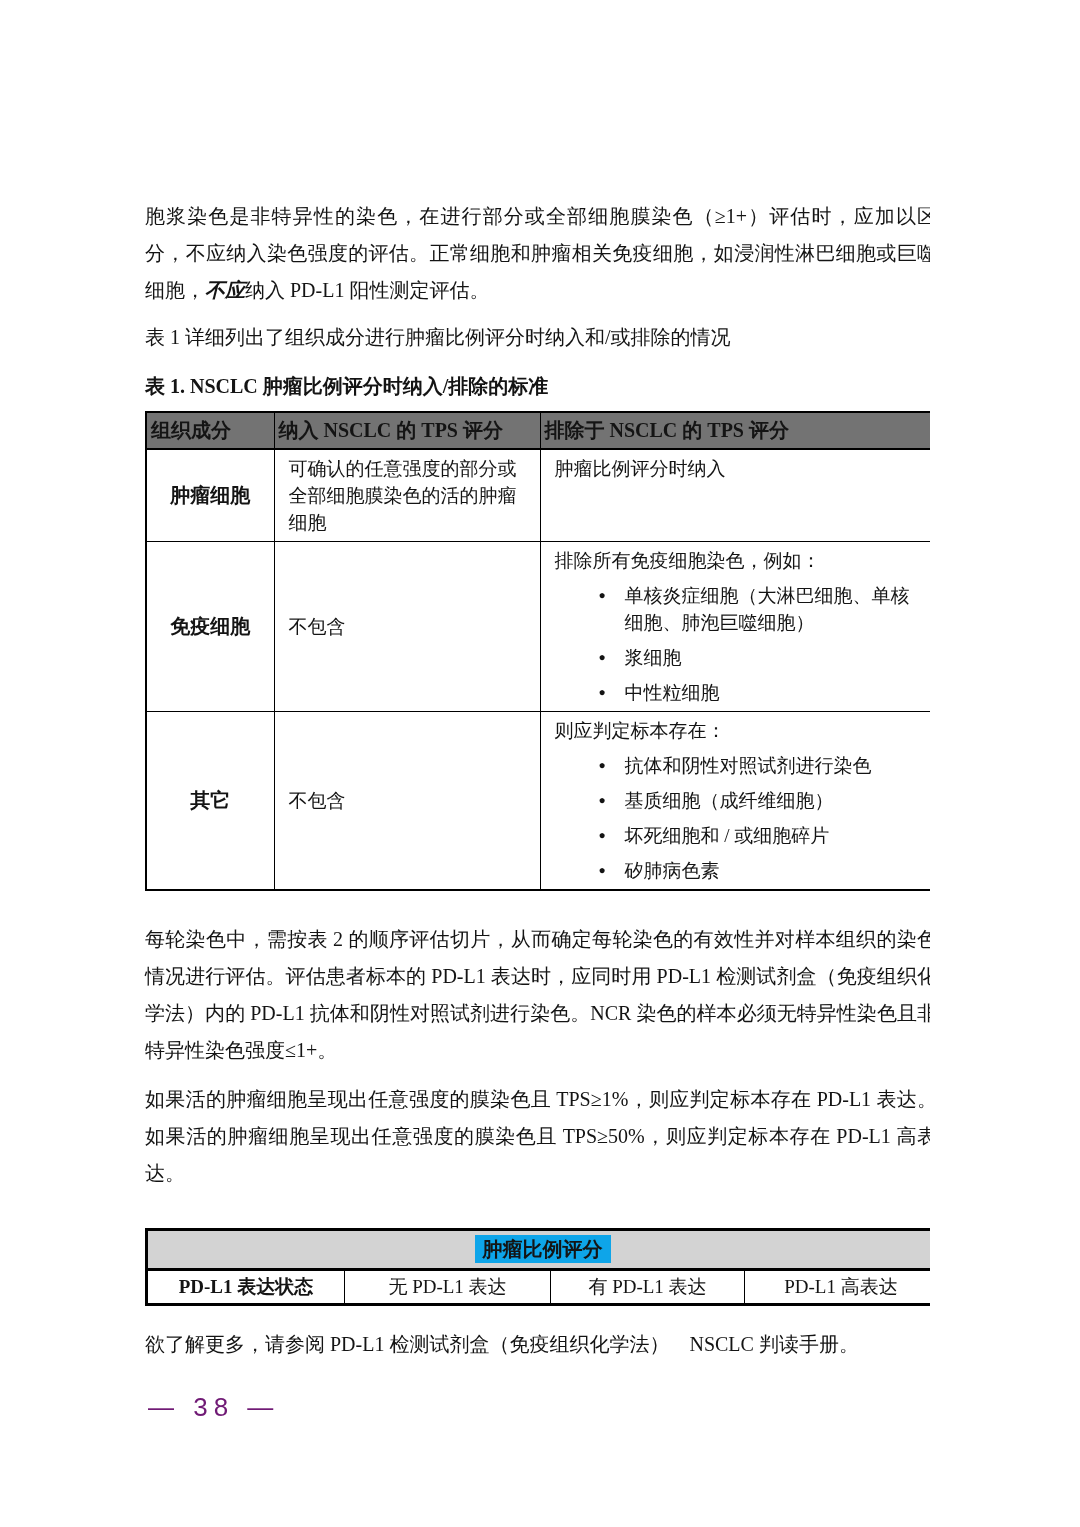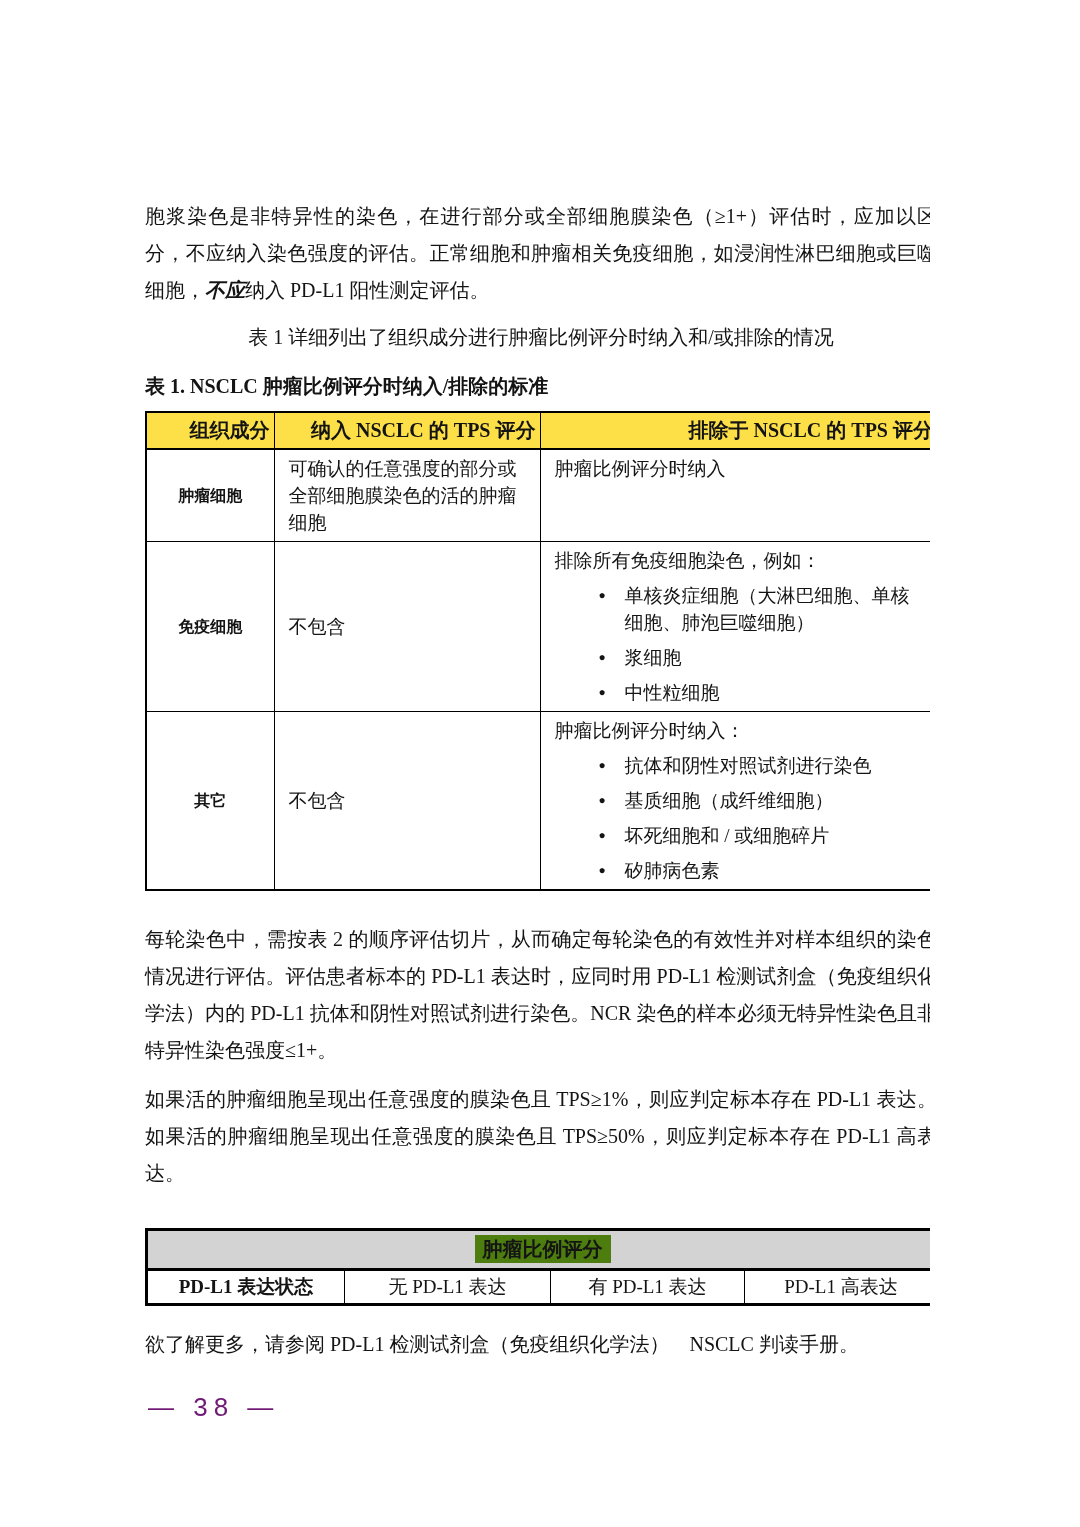--- a/index.html
+++ b/index.html
@@ -24,21 +24,20 @@
     margin: 0;
     font-size: 20px;
     line-height: 37px;
     text-align: justify;
   }
   .para .emph { font-weight: bold; font-style: italic; }
   .caption {
     margin: 14px 0 0 0;
     font-size: 20px;
     line-height: 28px;
-    text-align: center;
   }
   .tbl-title {
     margin: 22px 0 0 0;
     font-size: 20px;
     line-height: 26px;
     font-weight: bold;
   }
   
   table.t1 {
     margin-top: 12px;
@@ -46,39 +45,39 @@
     border-collapse: collapse;
     table-layout: fixed;
     border: 2px solid #000;
   }
   table.t1 th, table.t1 td {
     border: 1px solid #000;
     padding: 5px 14px;
   }
   table.t1 thead tr { height: 37px; }
   table.t1 thead th {
-    background: #fde047;
+    background: #737373;
     border-bottom: 2px solid #000;
     font-size: 20px;
     font-weight: bold;
-    text-align: right;
+    text-align: left;
     vertical-align: middle;
     padding: 2px 4px;
   }
   table.t1 tbody td {
     font-size: 19px;
     line-height: 27px;
     vertical-align: top;
     text-align: left;
   }
   table.t1 td.comp {
     text-align: center;
     vertical-align: middle;
     font-weight: bold;
-    font-size: 16px;
+    font-size: 20px;
   }
   table.t1 td.vmid { vertical-align: middle; }
   tr.r1 { height: 83px; }
   tr.r2 { height: 160px; }
   tr.r3 { height: 165px; }
   ul.blist {
     list-style: none;
     margin: 6px 0 0 0;
     padding: 0 0 0 44px;
   }
@@ -108,21 +107,21 @@
     vertical-align: middle;
     font-size: 19px;
     padding: 2px 6px;
   }
   table.t2 tr.hdr2 td {
     background: #d3d3d3;
     border-bottom: 3px solid #000;
     height: 40px;
   }
   table.t2 .hl {
-    background: #4d7c0f;
+    background: #0ea5e9;
     font-weight: bold;
     font-size: 20px;
     padding: 3px 8px;
   }
   table.t2 td.lbl { font-weight: bold; }
   .footer-note {
     margin: 24px 0 0 0;
     font-size: 20px;
     line-height: 28px;
   }
@@ -177,21 +176,21 @@
               <li><span class="blt">●</span><span>单核炎症细胞（大淋巴细胞、单核细胞、肺泡巨噬细胞）</span></li>
               <li><span class="blt">●</span><span>浆细胞</span></li>
               <li><span class="blt">●</span><span>中性粒细胞</span></li>
             </ul>
           </td>
         </tr>
         <tr class="r3">
           <td class="comp">其它</td>
           <td class="vmid">不包含</td>
           <td>
-            <div>肿瘤比例评分时纳入：</div>
+            <div>则应判定标本存在：</div>
             <ul class="blist">
               <li><span class="blt">●</span><span>抗体和阴性对照试剂进行染色</span></li>
               <li><span class="blt">●</span><span>基质细胞（成纤维细胞）</span></li>
               <li><span class="blt">●</span><span>坏死细胞和 / 或细胞碎片</span></li>
               <li><span class="blt">●</span><span>矽肺病色素</span></li>
             </ul>
           </td>
         </tr>
       </tbody>
     </table>

